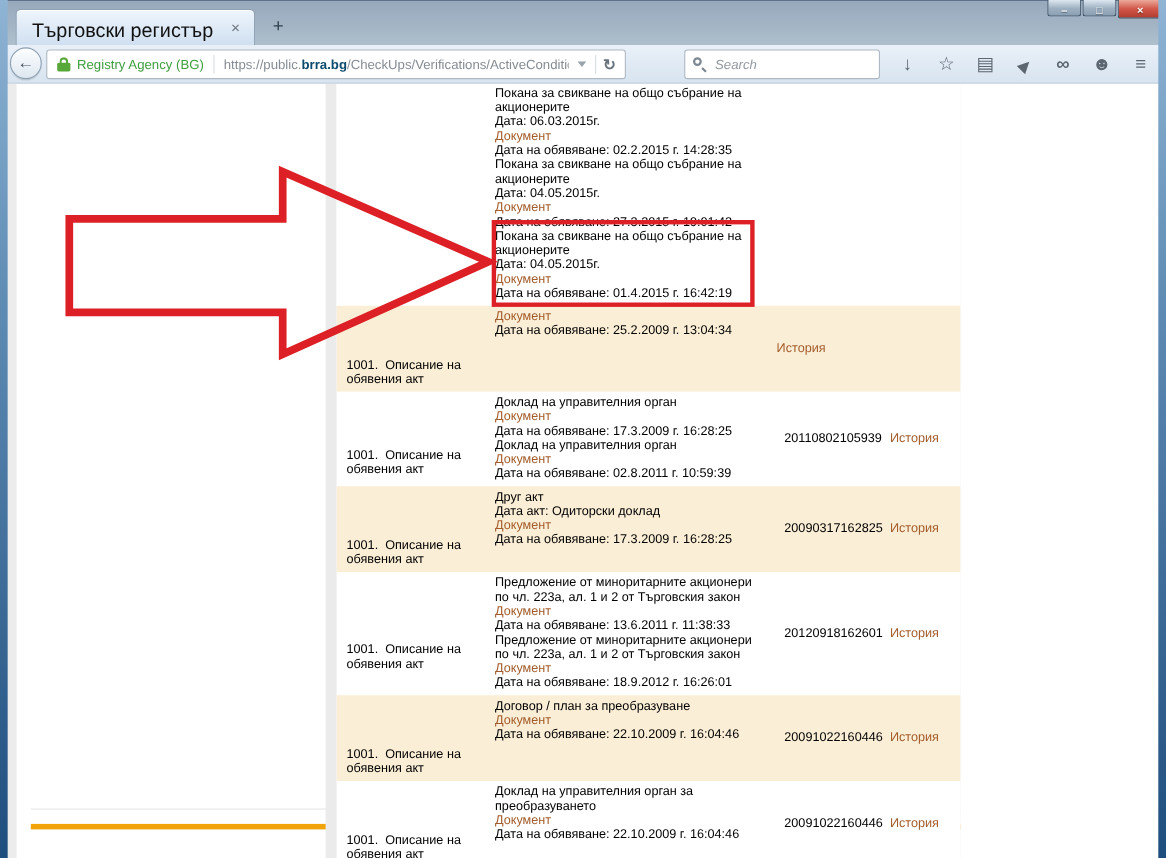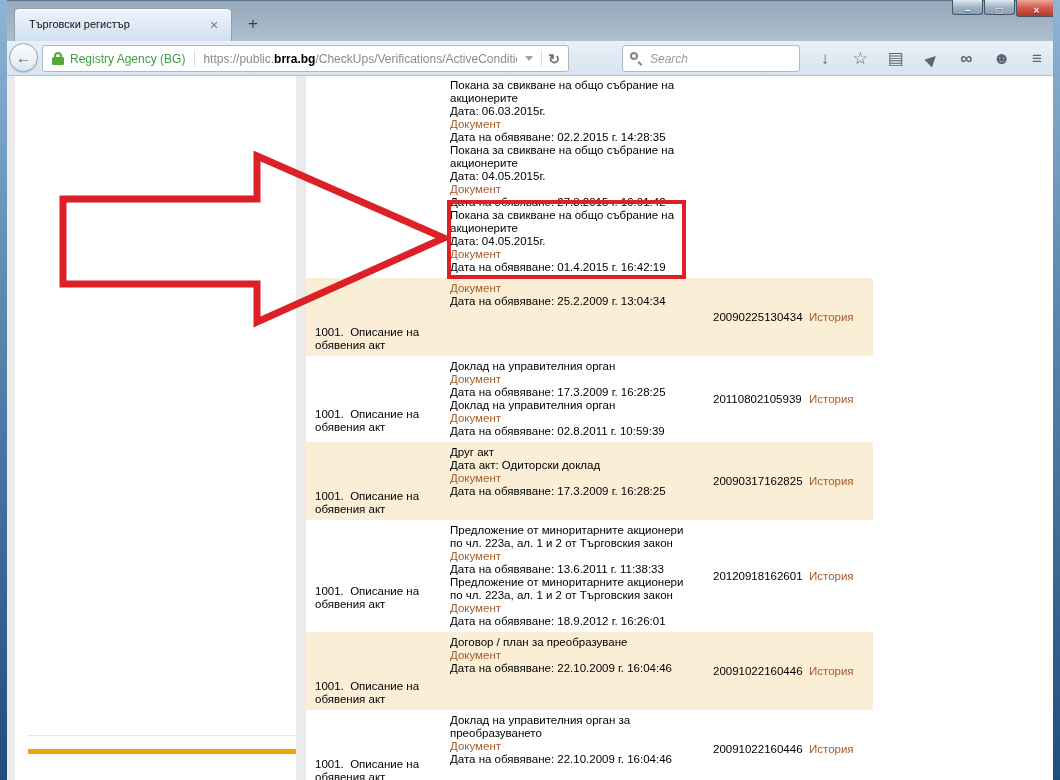--- a/index.html
+++ b/index.html
@@ -17,21 +17,21 @@
   .win-border.right{left:1053px;}
 
   
   .titlebar{position:absolute;left:0;top:0;width:1060px;height:41px;
     background:linear-gradient(180deg,#96a9bb 0%,#aebfcd 100%);
     border-top:1px solid #5d7186;z-index:20;}
   .tab{position:absolute;left:14px;top:7px;width:218px;height:34px;
     background:linear-gradient(180deg,#eef5fc 0%,#cfdff0 100%);
     border:1px solid #8fa1b3;border-bottom:none;border-radius:5px 5px 0 0;
     box-shadow:inset 0 1px 0 #ffffff;}
-  .tab-title{position:absolute;left:14px;top:9px;font-size:11px;color:#111;
+  .tab-title{position:absolute;left:14px;top:9px;font-size:18px;color:#111;
     white-space:nowrap;overflow:hidden;max-width:165px;}
   .tab-close{position:absolute;right:9px;top:8px;width:16px;height:16px;
     color:#6d7884;font-size:14px;line-height:16px;text-align:center;cursor:default;}
   .newtab{position:absolute;left:240px;top:11px;width:26px;height:24px;
     color:#31404e;font-size:17px;line-height:24px;text-align:center;}
 
   
   .winbtn{position:absolute;top:0;border:1px solid #44566a;border-top:none;
     border-radius:0 0 3px 3px;text-align:center;color:#fff;
     text-shadow:0 1px 1px rgba(0,0,0,.5);z-index:25;}
@@ -56,21 +56,21 @@
     border:1px solid #aeb9c4;border-radius:3px;display:flex;align-items:center;
     padding:0 6px;font-size:12px;white-space:nowrap;overflow:hidden;}
   .lock{width:12px;height:13px;position:relative;margin:0 6px 0 3px;flex:0 0 auto;}
   .lock .shackle{position:absolute;left:2px;top:0;width:8px;height:8px;
     border:2px solid #57a839;border-bottom:none;border-radius:4px 4px 0 0;}
   .lock .body{position:absolute;left:0;top:5px;width:12px;height:8px;
     background:#57a839;border-radius:1.5px;}
   .identity{color:var(--green);margin-right:9px;flex:0 0 auto;}
   .urlsep{width:1px;height:17px;background:#d7dde3;flex:0 0 auto;}
   .urltext{flex:1 1 auto;overflow:hidden;padding-left:8px;color:#858c93;}
-  .urltext .dom{color:#000000;font-weight:bold;}
+  .urltext .dom{color:#0c4a6e;font-weight:bold;}
   .url-drop{width:0;height:0;border-left:4px solid transparent;border-right:4px solid transparent;
     border-top:5px solid #99a3ac;margin:0 8px;flex:0 0 auto;}
   .reload{color:#68727c;font-size:14px;font-weight:bold;flex:0 0 auto;margin-right:2px;}
   .searchbar{position:absolute;left:622px;top:4px;width:178px;height:27px;background:#fff;
     border:1px solid #aeb9c4;border-radius:3px;display:flex;align-items:center;padding:0 7px;}
   .mag{width:14px;height:14px;position:relative;margin-right:6px;flex:0 0 auto;}
   .mag .lens{position:absolute;left:0;top:0;width:8px;height:8px;border:2px solid #7d8791;border-radius:50%;}
   .mag .handle{position:absolute;left:9px;top:9px;width:2px;height:5px;background:#7d8791;transform:rotate(-45deg);}
   .search-input{border:none;outline:none;flex:1;font-size:12px;font-family:"Liberation Sans",sans-serif;
     color:#333;background:transparent;width:100%;}
@@ -195,21 +195,20 @@
       </div>
       <div id="rows">
   <div class="row hl">
     <div class="c1">
               <span>1001.&nbsp; Описание на обявения акт</span>
             </div>
     <div class="c2">
               <div><a class="lnk">Документ</a></div>
               <div>Дата на обявяване: 25.2.2009 г. 13:04:34</div>
             </div>
-    <div class="c3">20090225130434</div>
     <div class="c4">
               <a class="lnk">История</a>
             </div>
     <div class="c5">
               <a class="lnk">Документи</a>
             </div>
   </div>
 
   <div class="row">
     <div class="c1">

